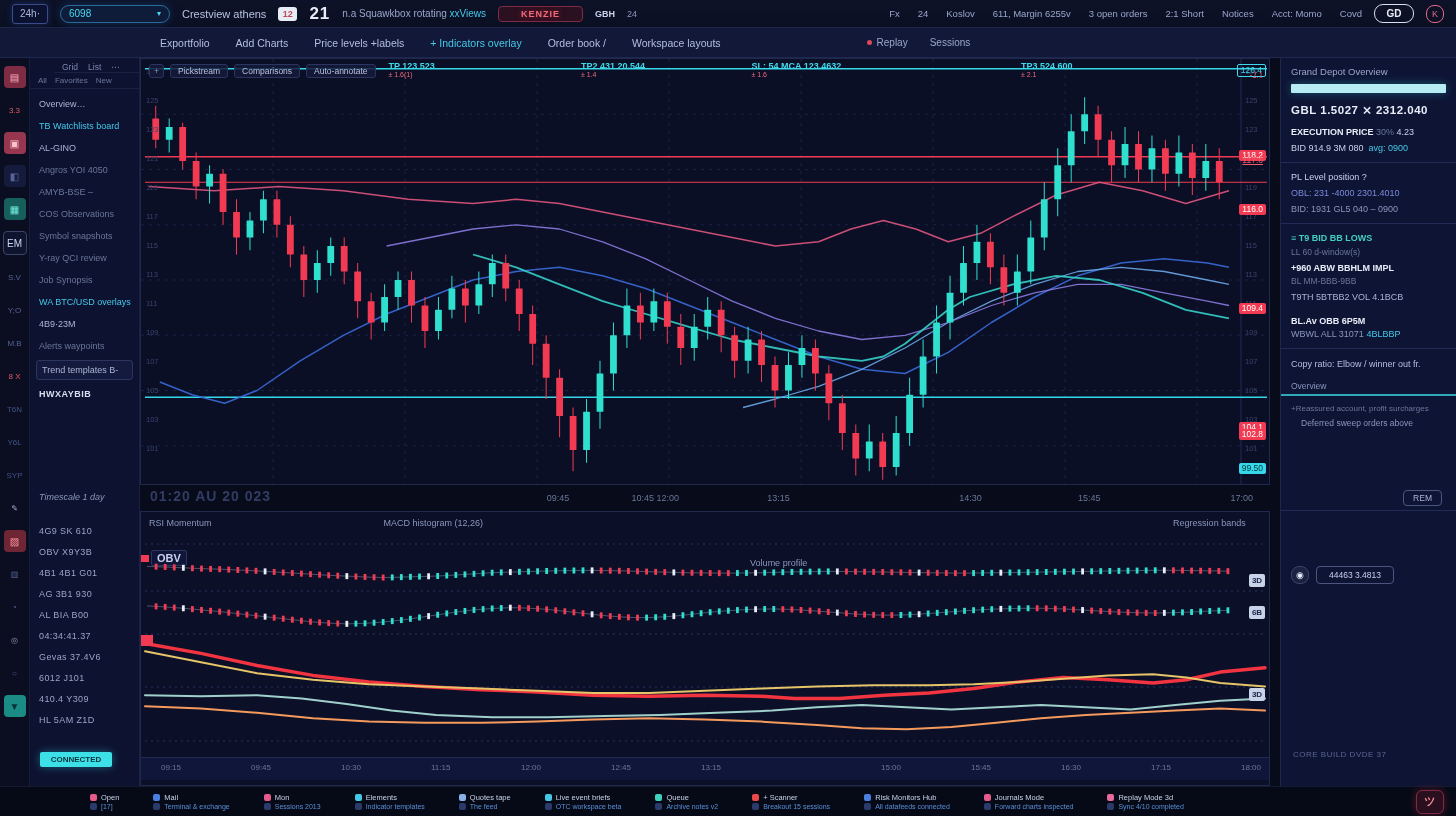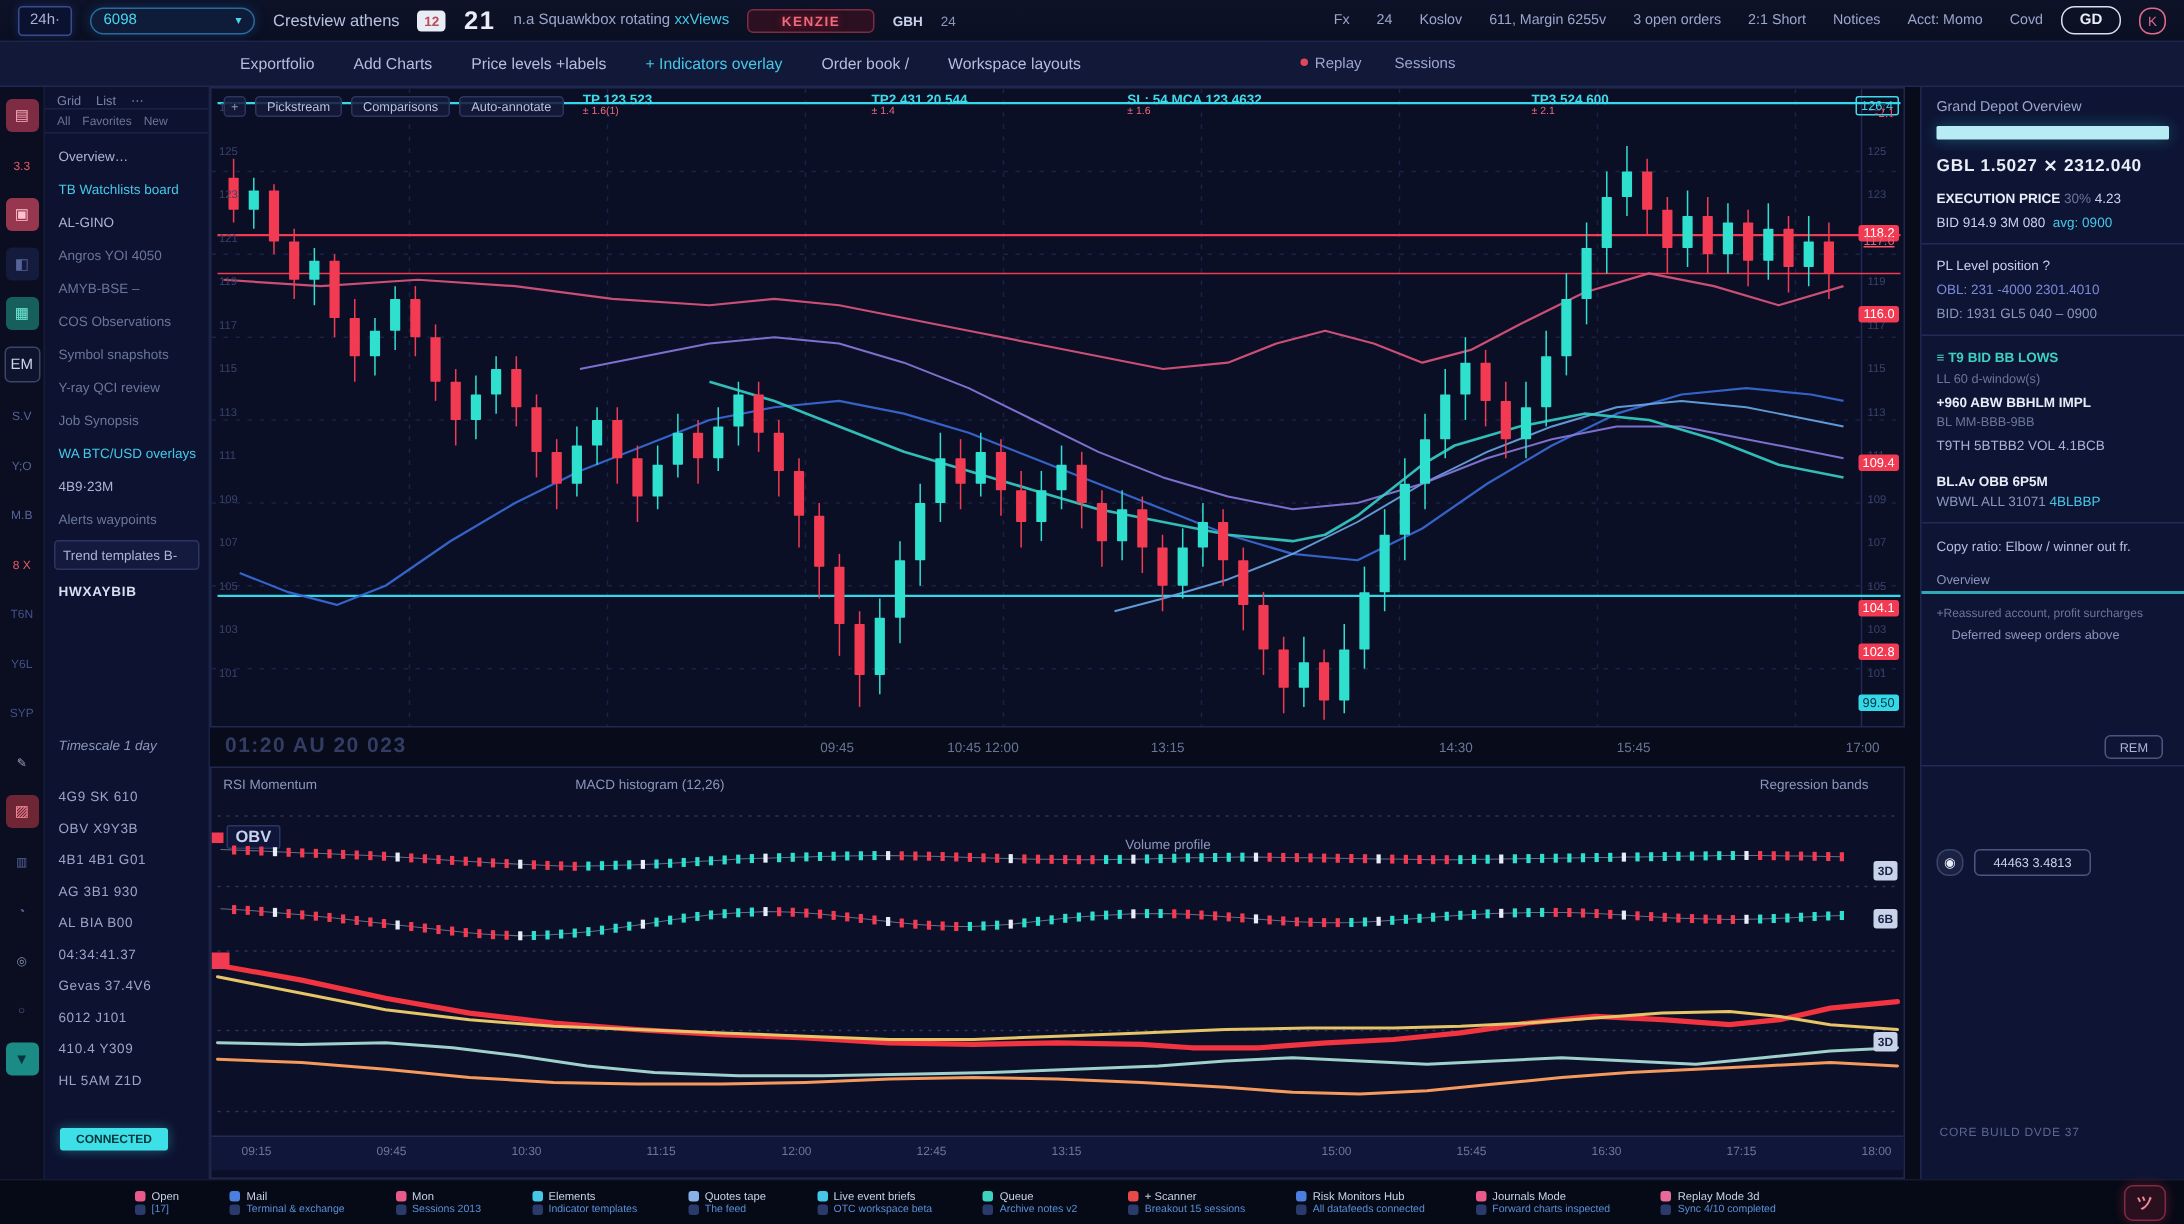--- a/index.html
+++ b/index.html
@@ -39,21 +39,21 @@
   .mb-right .mb-item{font-size:10px;color:#9aa6cc;}
   .dot{display:inline-block;width:5px;height:5px;border-radius:3px;background:#e0485a;margin-right:5px;vertical-align:1px;}
   
   .rail{position:absolute;left:0;top:58px;width:30px;height:728px;background:#0a0e20;border-right:1px solid #161d3a;
         display:flex;flex-direction:column;align-items:center;padding-top:8px;box-sizing:border-box;gap:11px;}
   .rail-ic{width:22px;height:22px;border-radius:4px;display:flex;align-items:center;justify-content:center;
            font-size:10px;cursor:pointer;flex:0 0 auto;}
   
   .sidebar{position:absolute;left:30px;top:58px;width:110px;height:728px;background:#0d1230;border-right:1px solid #1a2244;
            box-sizing:border-box;}
-  .sb-tabs{display:flex;gap:10px;padding:4px 8px 0;font-size:8.5px;color:#7a86ac;border-bottom:1px solid #1a2244;}
+  .sb-tabs{display:flex;gap:10px;padding:4px 8px 0;font-size:8.5px;color:#7a86ac;border-bottom:1px solid #1a2244;margin-left:24px;}
   .sb-tabs span{cursor:pointer;}
   .sb-tabs2{display:flex;gap:8px;padding:3px 8px;font-size:8px;color:#6a7699;border-bottom:1px solid #1a2244;}
   .sb-tabs2 span{cursor:pointer;}
   .wl{padding:4px 0;}
   .wl-item{padding:6px 9px;font-size:9px;color:#aab4d4;cursor:pointer;white-space:nowrap;overflow:hidden;}
   .wl-item.cyan{color:#45c8e8;}
   .wl-item.dim{color:#6a7699;}
   .wl-item.box{border:1px solid #2a3560;margin:3px 6px;border-radius:3px;background:#131a3e;padding:4px 5px;}
   .wl-item.bold{color:#d8dff0;font-weight:bold;letter-spacing:.5px;}
   .sb-status{position:absolute;left:9px;top:434px;font-size:9px;color:#8a96bc;font-style:italic;}
@@ -456,21 +456,21 @@
         <div class="toplab" style="left: 880px;">
           <div class="t">TP3 524 600</div>
           <div class="s">± 2.1</div>
         </div>
         <div class="pricelab cy" style="top: 5.1px;">126.4</div>
         <div class="pricelab rd" style="top: 11px; font-family: Liberation Serif, serif;">-2.1</div>
         <div class="pricelab rdb" style="top: 91.375px;">118.2</div>
         <div class="pricelab rd" style="top: 96px; text-decoration: underline;">117.6</div>
         <div class="pricelab rdb" style="top: 144.5px;">116.0</div>
         <div class="pricelab rdb" style="top: 244.375px;">109.4</div>
-        <div class="pricelab rdb" style="top: 341px;">104.1</div>
+        <div class="pricelab rdb" style="top: 363px;">104.1</div>
         <div class="pricelab rdb" style="top: 369.75px;">102.8</div>
         <div class="pricelab cyb" style="top: 403.75px;">99.50</div>
         <div class="ytick" style="left: 5px; top: 8px;">127</div>
         <div class="ytick" style="left: 1104px; top: 8px;">127</div>
         <div class="ytick" style="left: 5px; top: 37px;">125</div>
         <div class="ytick" style="left: 1104px; top: 37px;">125</div>
         <div class="ytick" style="left: 5px; top: 66px;">123</div>
         <div class="ytick" style="left: 1104px; top: 66px;">123</div>
         <div class="ytick" style="left: 5px; top: 95px;">121</div>
         <div class="ytick" style="left: 1104px; top: 95px;">121</div>

